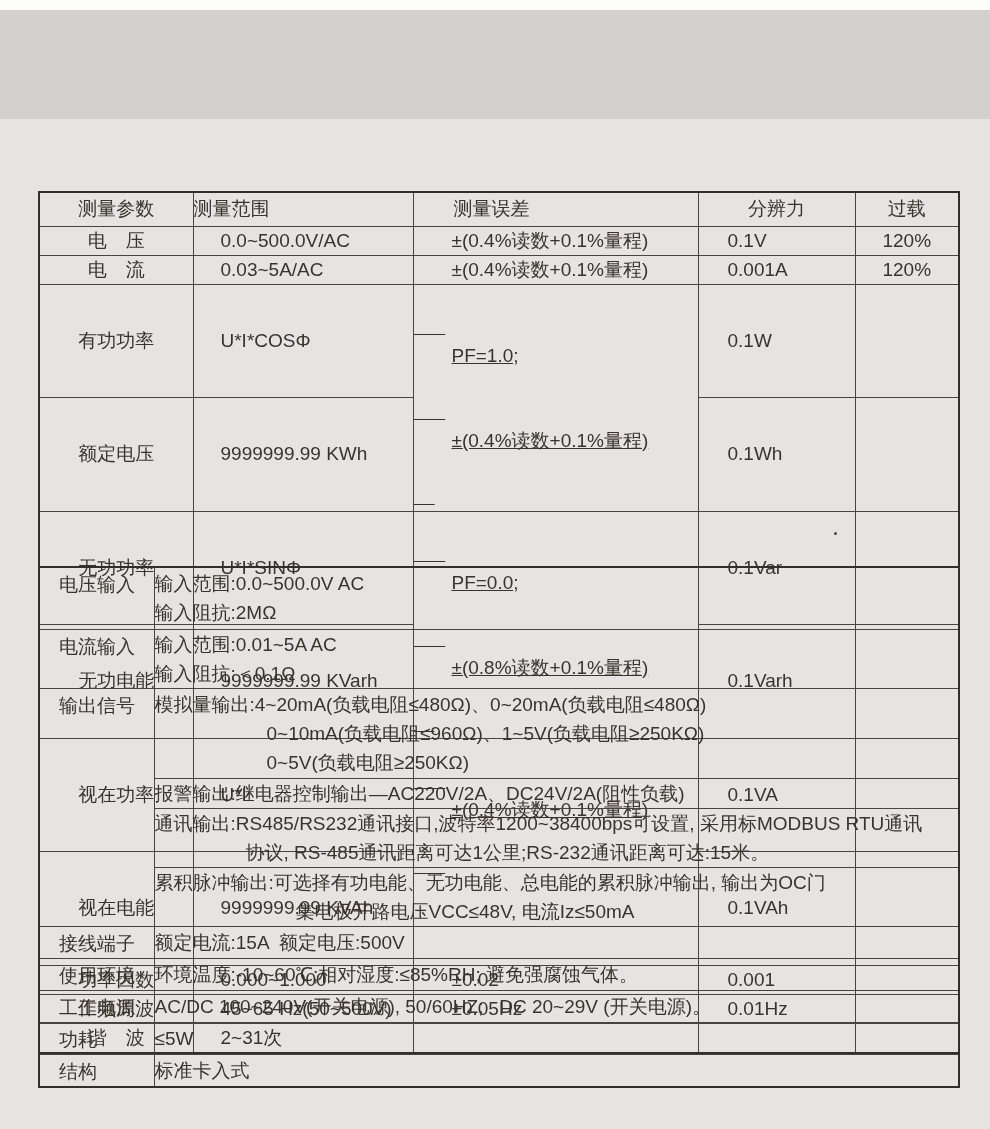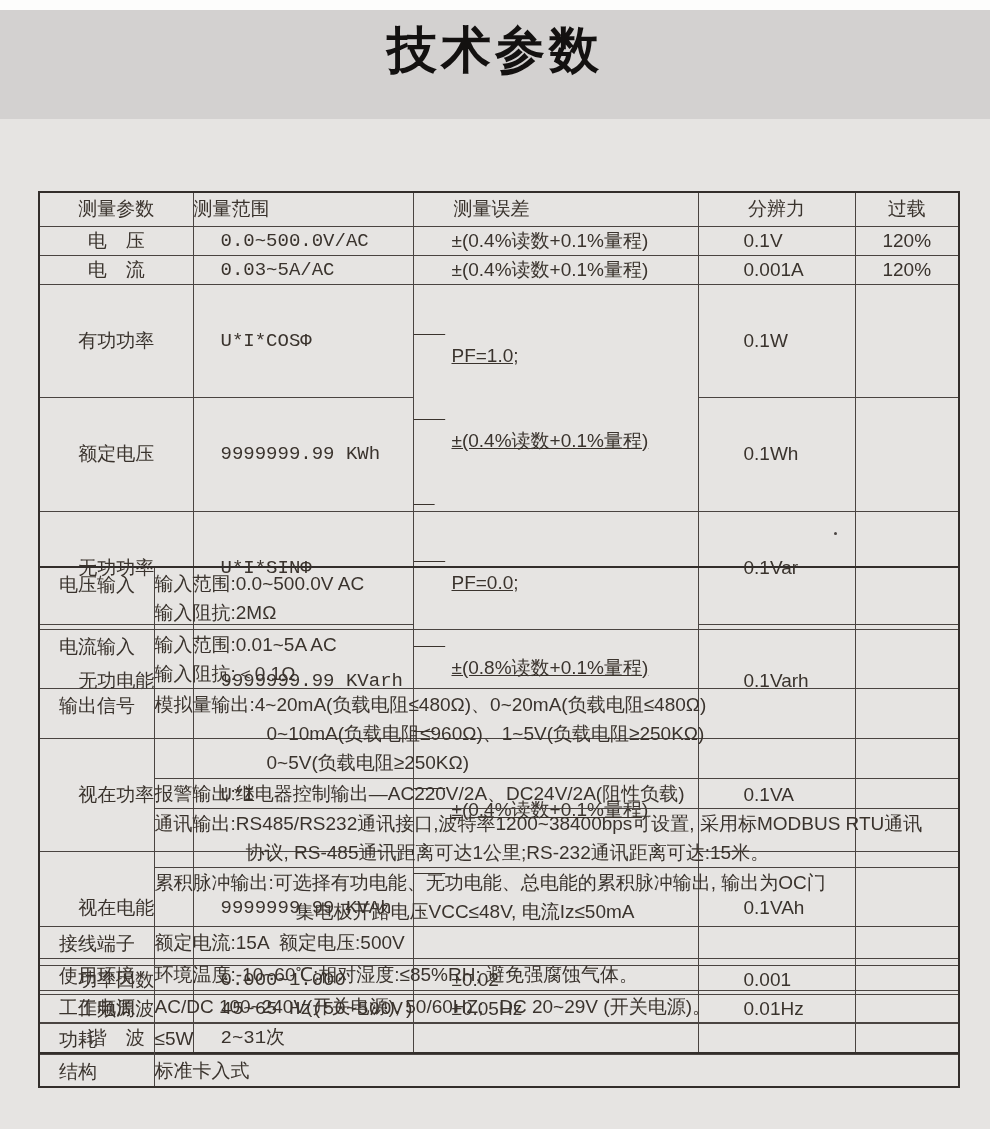--- a/index.html
+++ b/index.html
@@ -25,23 +25,23 @@
 
   
   .t1 {
     position:absolute; left:38px; top:191px; width:920px;
     font-size:19px; border:2px solid #332e2b;
   }
   .t1 tr { height:29px; }
   .t1 tr.hdr { height:34px; }
   .t1 td { vertical-align:middle; line-height:28px; }
   .t1 .c1 { text-align:center; }
-  .t1 .c2 { padding-left:27px;font-family:Liberation Mono, monospace; }
+  .t1 .c2 { padding-left:27px; }
   .t1 .c3 { padding-left:38px; }
-  .t1 .c4 { padding-left:45px; }
+  .t1 .c4 { padding-left:29px; }
   .t1 .c5 { text-align:center; }
   .t1 .h1,.t1 .h4,.t1 .h5 { text-align:center; }
   .t1 .h2 { }
   .t1 .h3 { padding-left:40px; }
   .t1 td.me { padding:0; vertical-align:top;text-decoration:underline; }
   .t1 .mel { height:29px; line-height:29px; padding-left:38px; white-space:pre; }
   .t1 td { white-space:pre;margin-top:19px; }
 
   
   .t2 {
@@ -62,21 +62,20 @@
     position:absolute; left:834px; top:532px; width:3px; height:3px;
     background:#4a4441; border-radius:50%;
   }
 </style>
 </head>
 <body>
 
 <div class="topstrip"></div>
 
 <div class="banner">
-  <div class="title">技术参数</div>
 </div>
 
 <table class="t1">
   <colgroup>
     <col style="width:154px">
       <col style="width:220px">
       <col style="width:285px">
     <col style="width:157px">
       <col style="width:104px">
   </colgroup>

